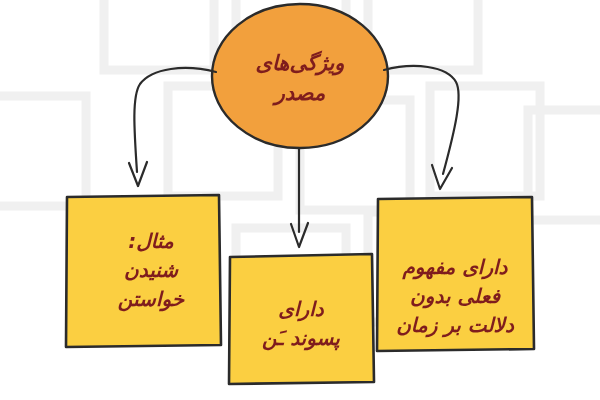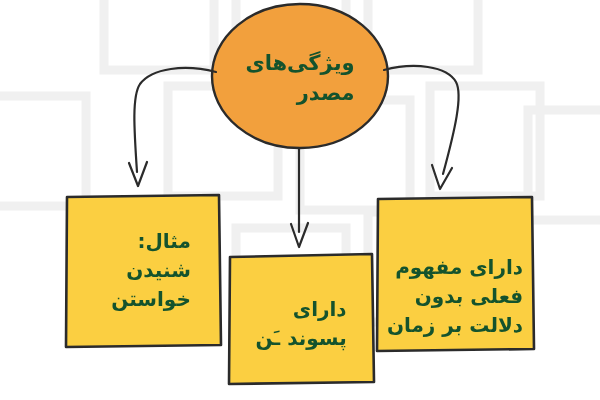--- a/index.html
+++ b/index.html
@@ -31,27 +31,28 @@
     top: 0;
     width: 600px;
     height: 400px;
   }
   .node-text {
     position: absolute;
     display: flex;
     flex-direction: column;
     align-items: center;
     justify-content: center;
-    text-align: right;
+    text-align: center;
     direction: rtl;
-    color: #14532d;
+    color: #7f1d1d;
     font-weight: 700;
     line-height: 1.45;
     white-space: pre-line;
     pointer-events: none;
+    font-style: italic;
   }
   #root-label {
     left: 212px;
     top: 20px;
     width: 176px;
     height: 116px;
     font-size: 21px;
   }
   #box-left-label {
     left: 66px;

